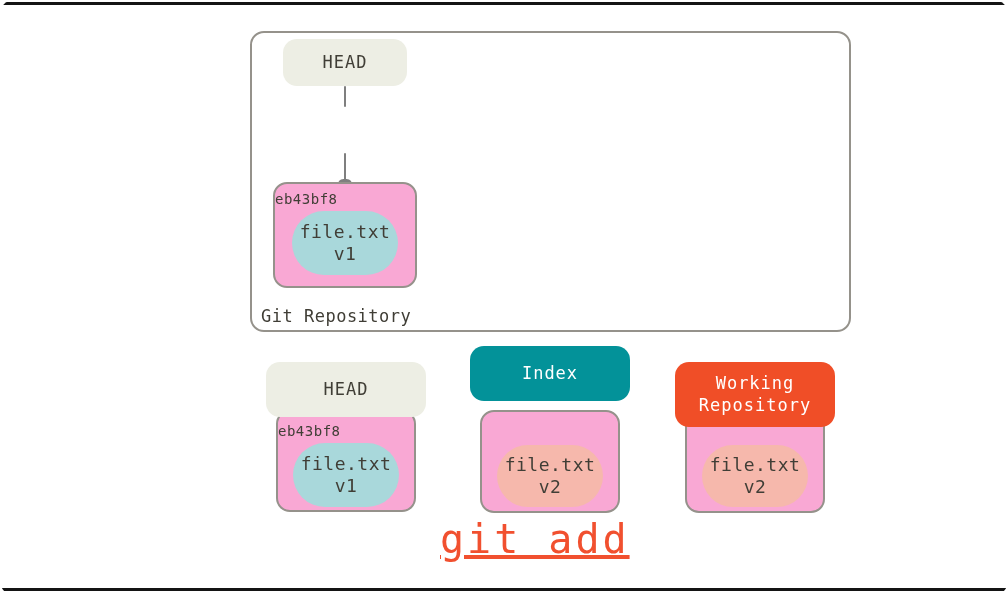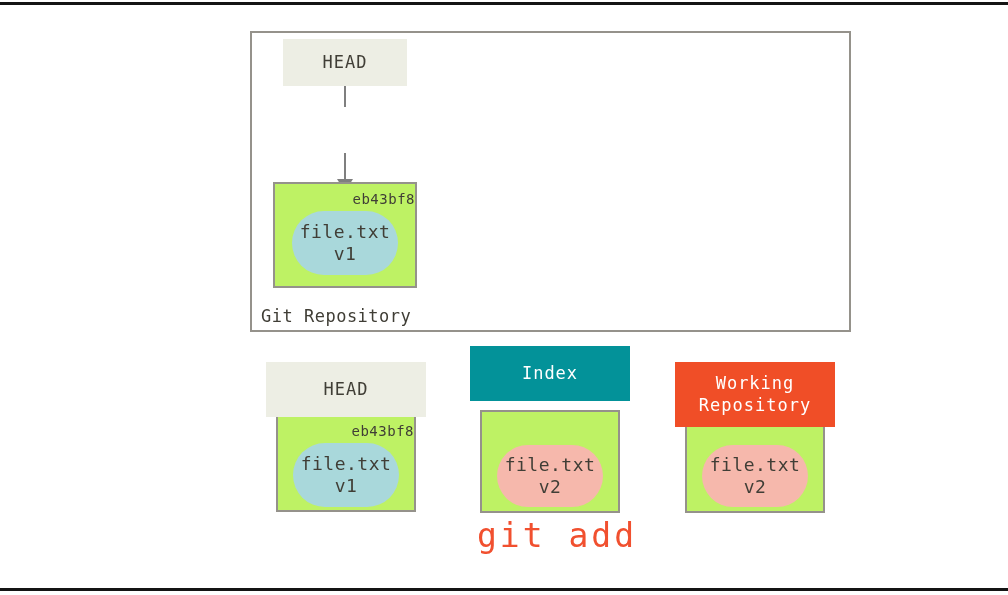--- a/index.html
+++ b/index.html
@@ -1,15 +1,15 @@
 <!DOCTYPE html>
 <html><head>
 <meta charset="utf-8">
 <style>
-  * { margin:0; padding:0; box-sizing:border-box; }
+  * { margin:0; padding:0; box-sizing:border-box;border-radius:14px; }
   html,body { width:1008px; height:595px; }
   body {
     position:relative;
     background:#ffffff;
     font-family:"DejaVu Sans Mono", monospace;
     overflow:hidden;
   }
   .abs { position:absolute; }
 
   
@@ -37,21 +37,21 @@
   .conn-1 { left:92px; top:53px;  height:21px; }
   .conn-2 { left:92px; top:120px; height:28px; }
   .arrowhead {
     left:85px; top:146px; width:0; height:0;
     border-left:8px solid transparent;
     border-right:8px solid transparent;
     border-top:13px solid;
   }
 
   
-  .file-box { border:2px solid; background:#bef264; text-align:right; }
+  .file-box { border:2px solid; background:#f9a8d4; text-align:left; }
   .commit-box { left:21px; top:149px; width:144px; height:106px; }
   .hash { font-size:14px; letter-spacing:0.5px; }
   .commit-box .hash { margin-top:7px; }
 
   .blob {
     width:106px; height:64px; border-radius:32px;
     margin:4px auto 8px;
     display:flex; flex-direction:column; align-items:center; justify-content:center;
     font-size:18px; line-height:1.2; letter-spacing:0.5px;
   }
@@ -65,21 +65,21 @@
   .col-box { z-index:1; }
   .box-head    { left:276px; top:410px; width:140px; height:102px; }
   .box-index   { left:480px; top:410px; width:140px; height:103px; }
   .box-workdir { left:685px; top:410px; width:140px; height:103px; }
   .box-head .hash { margin-top:11px; }
   .blob-lower { margin-top:33px; height:62px; }
 
   
   .command {
     left:440px; top:516px; width:234px;
-    text-align:center; font-size:33px; letter-spacing:3px;
+    font-size:40px; letter-spacing:3px;text-decoration:underline;
   }
 </style>
 </head>
 <body>
 
 <div>
 
   <div class="abs rule rule-top" style="background: rgb(20, 20, 20);"></div>
   <div class="abs rule rule-bottom" style="background: rgb(20, 20, 20);"></div>
 

